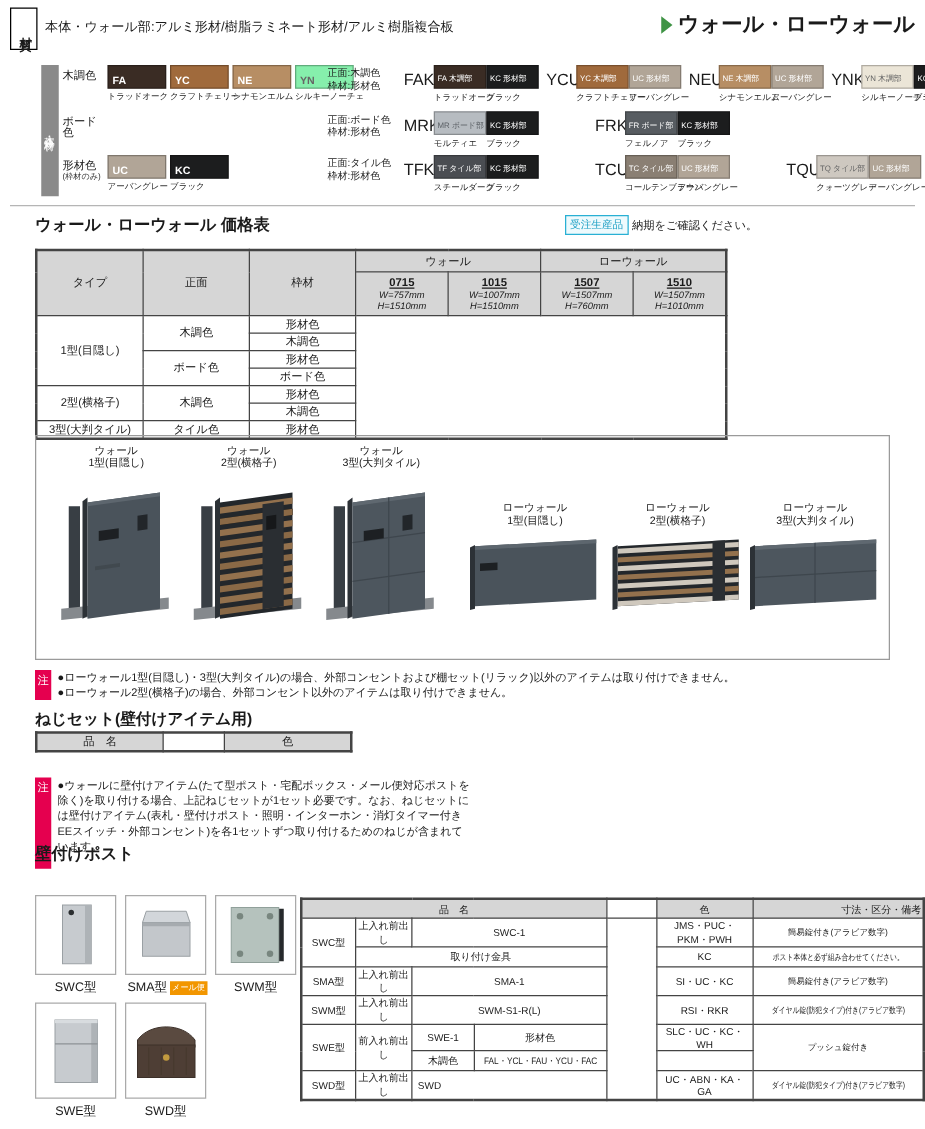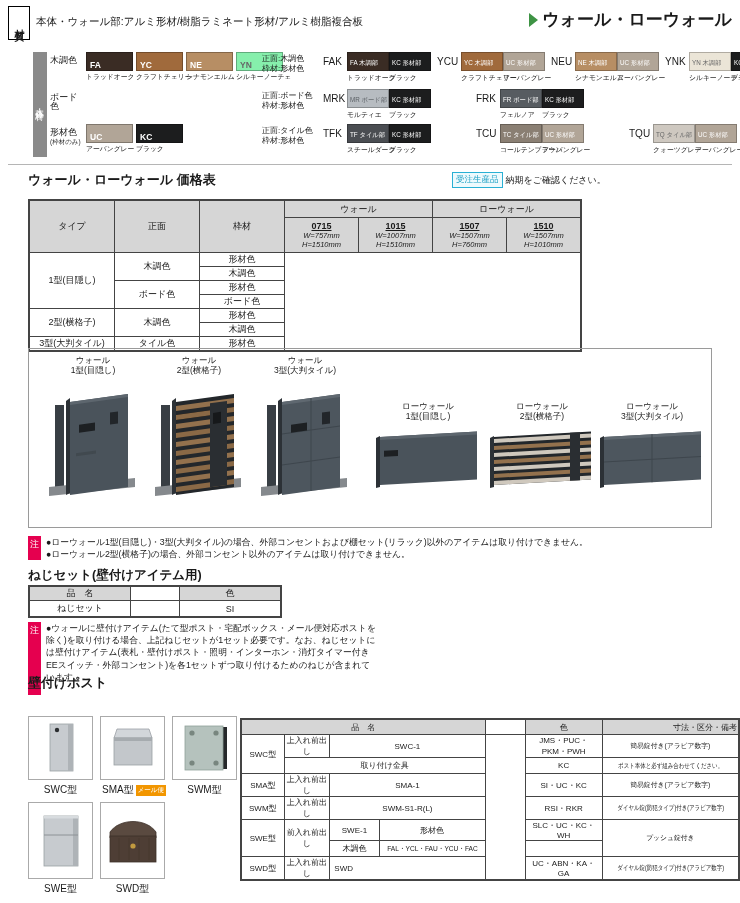--- a/index.html
+++ b/index.html
@@ -19,21 +19,21 @@
   .grp-label{position:absolute;left:50px;width:36px;top:4px;font-size:9px;line-height:9px;}
   .grp-label .sub{font-size:6.5px;color:#333;}
   .sw-strip{position:absolute;left:86px;top:0;display:flex;gap:3px;}
   .sw{width:47px;}
   .sw-box{height:19px;border:1px solid rgba(0,0,0,.28);box-sizing:border-box;padding:1px 0 0 3px;}
   .sw-code{font-size:8.5px;font-weight:bold;}
   .sw-name{font-size:6.8px;white-space:nowrap;margin-top:1px;}
   .desc{position:absolute;left:262px;top:2px;font-size:8px;line-height:10px;white-space:nowrap;}
   .combos{position:absolute;left:323px;top:0;display:flex;}
   .combo{position:relative;}
-  .combo-code{position:absolute;left:0;top:4px;font-size:10px;}
+  .combo-code{position:absolute;left:0;top:4px;font-size:13px;}
   .cparts{position:absolute;left:24px;top:0;display:flex;}
   .cpart{width:42px;height:19px;border:1px solid rgba(0,0,0,.25);box-sizing:border-box;font-size:6.3px;padding:6px 0 0 2px;white-space:nowrap;overflow:hidden;}
   .cnames{position:absolute;top:21px;left:24px;width:100px;font-size:6.8px;white-space:nowrap;display:flex;}
   .cnames span{width:42px;overflow:visible;}
   .divider{left:8px;top:164px;width:724px;height:1px;background:#b5b5b5;}
   
   .sec-title{font-size:13px;font-weight:bold;}
   
   .order-badge-wrap{left:452px;top:172px;display:flex;align-items:center;gap:3px;font-size:9px;}
   .order-badge{border:1px solid #29b0d4;color:#1c9fc4;background:#eefafd;padding:1px 3px;font-size:8.5px;}
@@ -455,25 +455,20 @@
   </div>
 
   <div class="abs sec-title" style="left:28px;top:567px;font-size:12.5px;">ねじセット(壁付けアイテム用)</div>
   <table class="stable">
     <tbody>
         <tr>
       <th style="width:100px;">品　名</th>
       <th style="width:48px;background:#fff;"></th>
       <th style="width:100px;">色</th>
     </tr>
-    <tr>
-      <td>ねじセット</td>
-      <td></td>
-      <td>SI</td>
-    </tr>
   </tbody>
     </table>
 
   <div class="abs" style="left:28px;top:622px;display:flex;gap:5px;">
     <div class="note-badge" style="width:13px;height:73px;">注</div>
     <div class="nlines" style="width:332px;line-height:12.2px;">●ウォールに壁付けアイテム(たて型ポスト・宅配ボックス・メール便対応ポストを除く)を取り付ける場合、上記ねじセットが1セット必要です。なお、ねじセットには壁付けアイテム(表札・壁付けポスト・照明・インターホン・消灯タイマー付きEEスイッチ・外部コンセント)を各1セットずつ取り付けるためのねじが含まれています。</div>
   </div>
 
   <div class="abs sec-title" style="left:28px;top:674px;">壁付けポスト</div>
 

